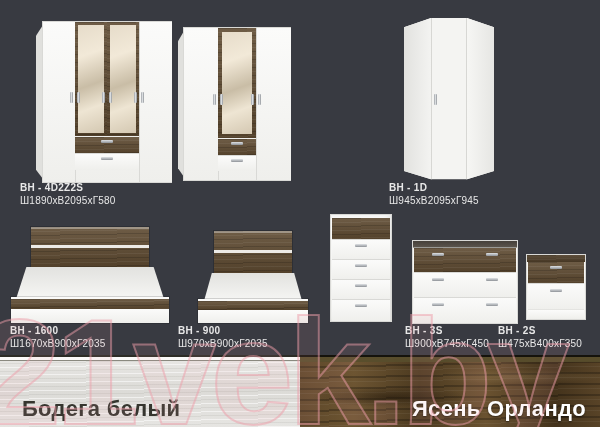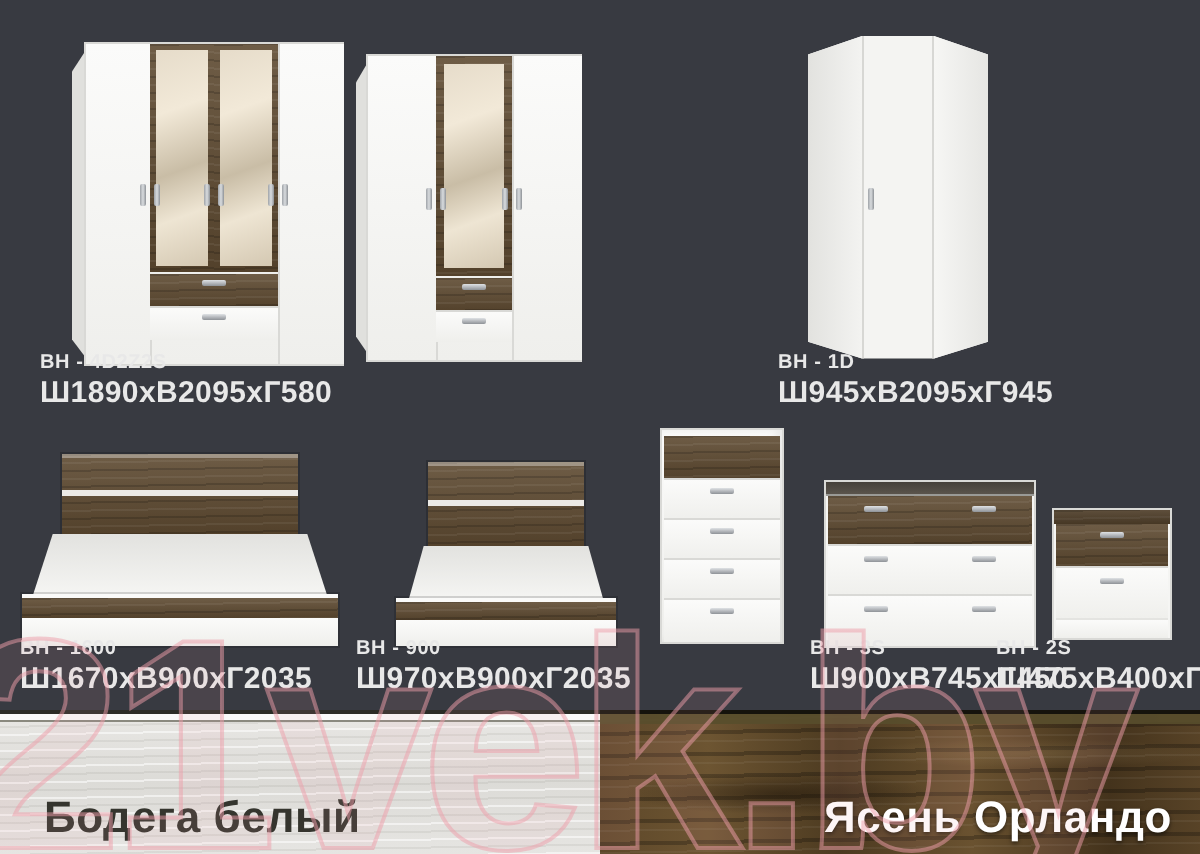--- a/index.html
+++ b/index.html
@@ -14,21 +14,21 @@
         linear-gradient(180deg,rgba(255,255,255,.10),rgba(0,0,0,.12));}
   .mirror{background:linear-gradient(160deg,#e6dcca 0%,#f2e9d8 28%,#c9bda6 55%,#eee5d3 75%,#d4c8b2 100%);}
   .handle-v{position:absolute;width:3px;height:11px;border-radius:1px;
             background:linear-gradient(90deg,#9fa3a8,#d9dcdf,#8e9297);}
   .handle-h{position:absolute;width:12px;height:3px;border-radius:1px;
             background:linear-gradient(180deg,#dfe2e5,#8e9297);}
   .seam-v{position:absolute;width:1px;background:#d7d7d4;top:0;bottom:0;}
   .plabel{position:absolute;left:0;right:0;bottom:3px;
           color:var(--label-text,#e8e8e8);line-height:1.25;}
   .pcode{font-size:10px;font-weight:bold;letter-spacing:.3px;}
-  .pdims{font-size:15px;font-weight:bold;letter-spacing:.2px;}
+  .pdims{font-size:10px;font-weight:normal;letter-spacing:.2px;}
   .swatch{position:absolute;top:355px;width:300px;height:72px;}
   .swatch-light{left:0;background-color:#e2e1de;
     background-image:repeating-linear-gradient(179deg,rgba(110,110,100,.10) 0 1px,transparent 1px 4px,rgba(255,255,255,.55) 4px 5px,transparent 5px 8px),
     linear-gradient(180deg,#e9e8e5,#dcdbd7 50%,#e6e5e2);
     box-shadow:inset 0 2px 0 #2c2c26, inset 0 5px 0 #fafaf9, inset 0 6px 0 #8a897f;}
   .swatch-dark{left:300px;background-color:#53402a;
     background-image:
       radial-gradient(120px 16px at 30% 58%,rgba(25,16,6,.5),transparent 65%),
       radial-gradient(150px 12px at 72% 30%,rgba(255,220,160,.12),transparent 60%),
       repeating-linear-gradient(179deg,rgba(0,0,0,.24) 0 2px,transparent 2px 5px,rgba(255,255,255,.05) 5px 6px,transparent 6px 11px),

